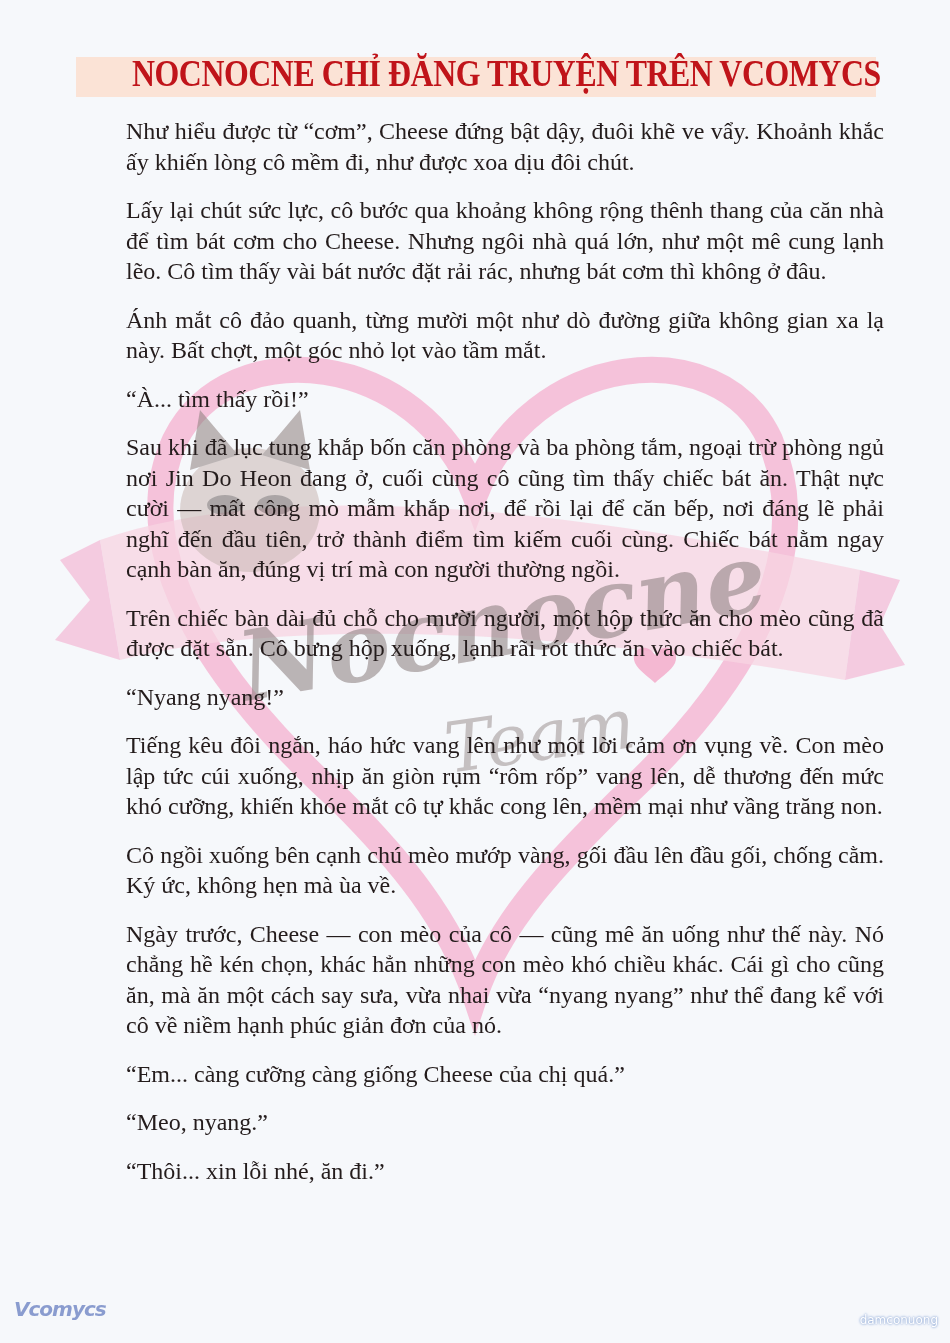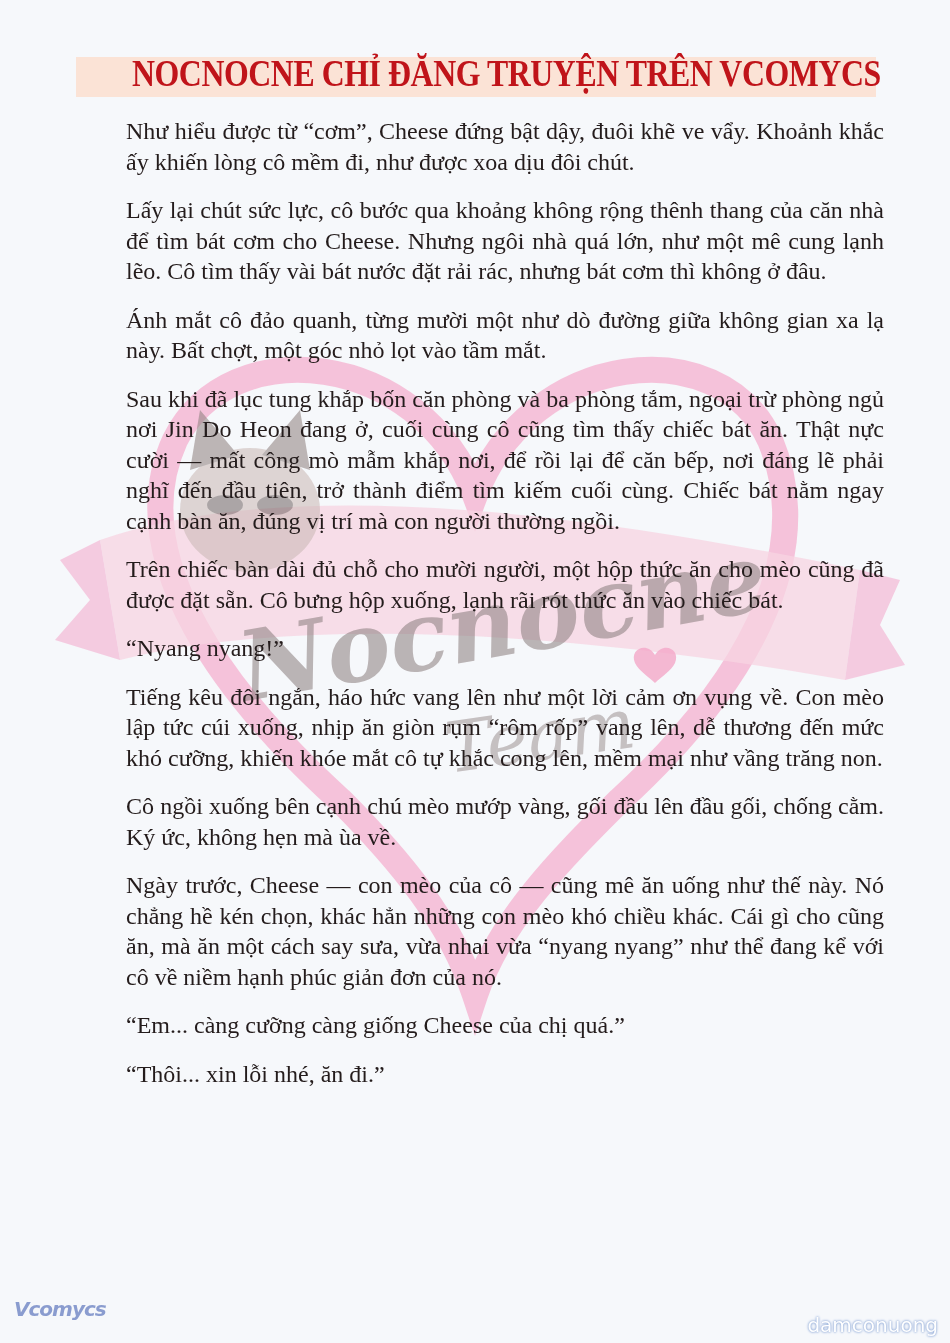--- a/index.html
+++ b/index.html
@@ -27,21 +27,21 @@
     margin: 0 0 18px 0; font-size: 24px; line-height: 30.5px;
     text-align: justify;
   }
   .footer-left {
     position: absolute; left: 14px; top: 1297px; z-index: 2;
     font-family: "DejaVu Sans", sans-serif; font-style: italic; font-weight: bold;
     font-size: 20px; color: #8a9ccf; letter-spacing: -1px;
   }
   .footer-right {
     position: absolute; right: 12px; top: 1313px; z-index: 2;
-    font-family: "DejaVu Sans", sans-serif; font-size: 20px; color: #ffffff;
+    font-family: "DejaVu Sans", sans-serif; font-size: 12px; color: #ffffff;
     text-shadow: 0 0 2px #8aa6d6, 0 0 3px #8aa6d6;
   }
 </style>
 </head>
 <body>
 
 <svg class="watermark" viewBox="0 0 950 1343" xmlns="http://www.w3.org/2000/svg">
 
   <path d="M475 495 C 420 350, 230 330, 175 440 C 120 560, 230 700, 340 800 C 400 860, 450 920, 475 995 C 500 920, 560 860, 620 800 C 740 690, 820 560, 770 440 C 720 330, 530 350, 475 495 Z" fill="none" stroke="#f4b8d4" stroke-width="26" opacity="0.85"></path>
 
@@ -63,24 +63,26 @@
   <path d="M655 655 c -8 -14 -26 -6 -20 8 c 4 8 14 14 20 20 c 6 -6 16 -12 20 -20 c 6 -14 -12 -22 -20 -8 z" fill="#f4a8c8" opacity="0.8"></path>
 </svg>
 
 <div class="banner"></div>
 <div class="title">NOCNOCNE CHỈ ĐĂNG TRUYỆN TRÊN VCOMYCS</div>
 
 <div class="content">
   <p>Như hiểu được từ “cơm”, Cheese đứng bật dậy, đuôi khẽ ve vẩy. Khoảnh khắc ấy khiến lòng cô mềm đi, như được xoa dịu đôi chút.</p>
   <p>Lấy lại chút sức lực, cô bước qua khoảng không rộng thênh thang của căn nhà để tìm bát cơm cho Cheese. Nhưng ngôi nhà quá lớn, như một mê cung lạnh lẽo. Cô tìm thấy vài bát nước đặt rải rác, nhưng bát cơm thì không ở đâu.</p>
   <p>Ánh mắt cô đảo quanh, từng mười một như dò đường giữa không gian xa lạ này. Bất chợt, một góc nhỏ lọt vào tầm mắt.</p>
+  <p>“À... tìm thấy rồi!”</p>
   <p>Sau khi đã lục tung khắp bốn căn phòng và ba phòng tắm, ngoại trừ phòng ngủ nơi Jin Do Heon đang ở, cuối cùng cô cũng tìm thấy chiếc bát ăn. Thật nực cười — mất công mò mẫm khắp nơi, để rồi lại để căn bếp, nơi đáng lẽ phải nghĩ đến đầu tiên, trở thành điểm tìm kiếm cuối cùng. Chiếc bát nằm ngay cạnh bàn ăn, đúng vị trí mà con người thường ngồi.</p>
   <p>Trên chiếc bàn dài đủ chỗ cho mười người, một hộp thức ăn cho mèo cũng đã được đặt sẵn. Cô bưng hộp xuống, lạnh rãi rót thức ăn vào chiếc bát.</p>
   <p>“Nyang nyang!”</p>
   <p>Tiếng kêu đôi ngắn, háo hức vang lên như một lời cảm ơn vụng về. Con mèo lập tức cúi xuống, nhịp ăn giòn rụm “rôm rốp” vang lên, dễ thương đến mức khó cưỡng, khiến khóe mắt cô tự khắc cong lên, mềm mại như vầng trăng non.</p>
   <p>Cô ngồi xuống bên cạnh chú mèo mướp vàng, gối đầu lên đầu gối, chống cằm. Ký ức, không hẹn mà ùa về.</p>
   <p>Ngày trước, Cheese — con mèo của cô — cũng mê ăn uống như thế này. Nó chẳng hề kén chọn, khác hẳn những con mèo khó chiều khác. Cái gì cho cũng ăn, mà ăn một cách say sưa, vừa nhai vừa “nyang nyang” như thể đang kể với cô về niềm hạnh phúc giản đơn của nó.</p>
   <p>“Em... càng cưỡng càng giống Cheese của chị quá.”</p>
+  <p>“Meo, nyang.”</p>
   <p>“Thôi... xin lỗi nhé, ăn đi.”</p>
 </div>
 
 <div class="footer-left">Vcomycs</div>
 <div class="footer-right">damconuong</div>
 
 </body></html>

